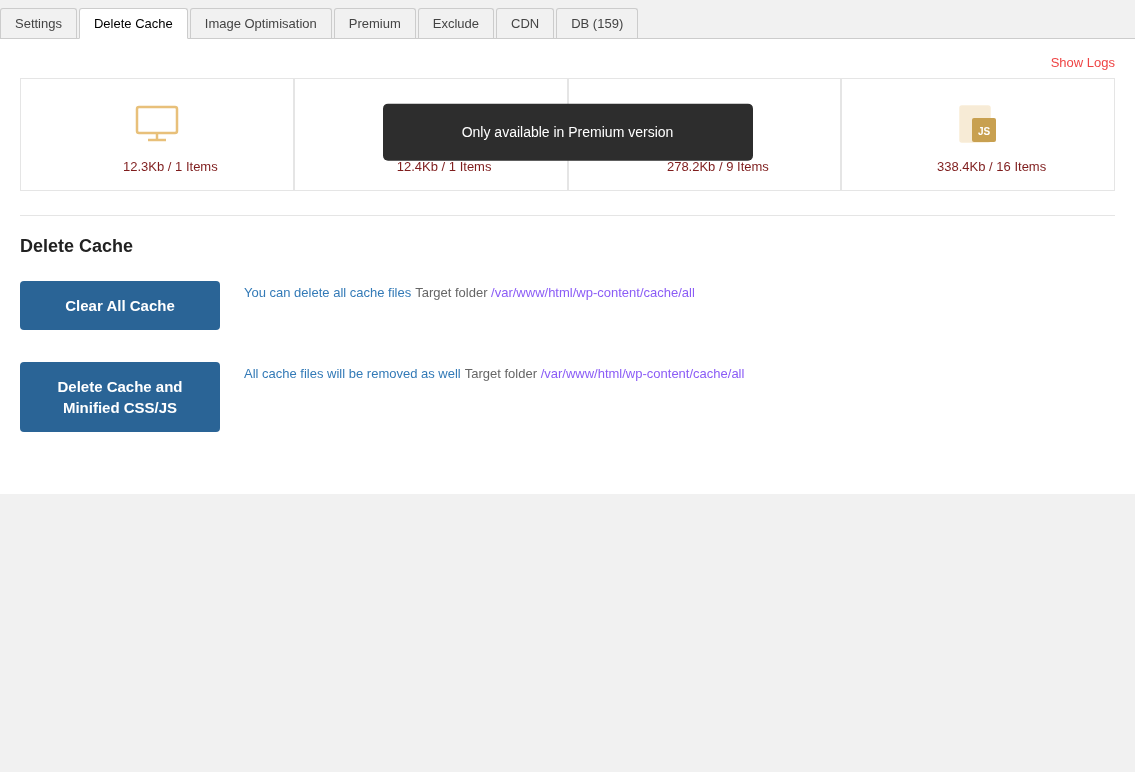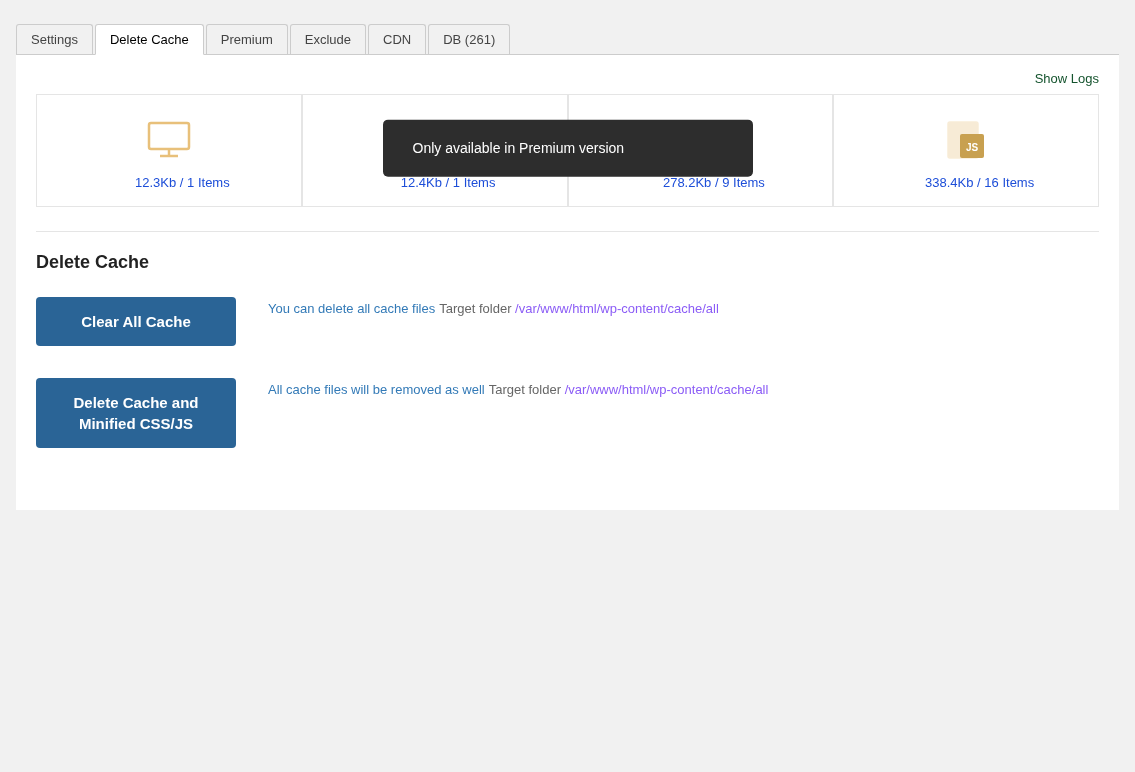--- a/index.html
+++ b/index.html
@@ -6,21 +6,21 @@
     body {
       font-family: -apple-system, BlinkMacSystemFont, "Segoe UI", Arial, sans-serif;
       background: #f1f1f1;
       color: #444;
       font-size: 13px;
     }
     .container {
       width: 1135px;
       min-height: 772px;
       background: #f1f1f1;
-      padding: 16px;
+      padding: 0;
     }
     
     .tabs {
       display: flex;
       background: #f1f1f1;
       border-bottom: 1px solid #ccc;
       padding: 8px 0 0 0;
     }
     .tab {
       padding: 7px 14px;
@@ -40,21 +40,21 @@
       font-weight: 500;
       color: #000;
     }
     
     .main {
       background: #fff;
       padding: 16px 20px 30px 20px;
     }
     .show-logs {
       text-align: right;
-      color: #14532d;
+      color: #ef4444;
       font-size: 13px;
       margin-bottom: 8px;
     }
     .cache-statistics-title {
       color: #888;
       font-size: 13px;
       margin-bottom: 16px;
     }
     
     .stats-grid {
@@ -76,21 +76,21 @@
     .stat-icon {
       font-size: 40px;
       margin-bottom: 10px;
       color: #e8c07a;
       display: flex;
       align-items: center;
       justify-content: flex-end;
       height: 50px;
     }
     .stat-value {
-      color: #1d4ed8;
+      color: #7f1d1d;
       font-size: 13px;
       margin-left: 27px;
     }
     
     .icon-monitor {
       width: 44px;
       height: 38px;
     }
     .icon-tablet {
       width: 32px;
@@ -99,20 +99,21 @@
     
     .tooltip-overlay {
       position: absolute;
       top: 50%;
       left: 50%;
       transform: translate(-50%, -55%);
       background: #2d2d2d;
       color: #fff;
       padding: 18px 30px;
       border-radius: 5px;
+      text-align: center;
       font-size: 14px;
       line-height: 1.5;
       z-index: 10;
       width: 370px;
       pointer-events: none;
     }
     
     .divider {
       border: none;
       border-top: 1px solid #e5e5e5;
@@ -123,21 +124,21 @@
       font-size: 18px;
       font-weight: 700;
       color: #222;
       margin-bottom: 24px;
     }
     
     .cache-action-row {
       display: flex;
       align-items: flex-start;
       margin-bottom: 32px;
-      gap: 32px;
+      gap: 24px;
     }
     .cache-btn {
       background: #2a6496;
       color: #fff;
       border: none;
       padding: 14px 20px;
       font-size: 15px;
       font-weight: 600;
       cursor: pointer;
       border-radius: 4px;
@@ -163,24 +164,25 @@
     }
   </style>
 </head>
 <body>
 
 <div class="container">
 
   <div class="tabs">
     <div class="tab">Settings</div>
     <div class="tab active">Delete Cache</div>
+    <div class="tab">Image Optimisation</div>
     <div class="tab">Premium</div>
     <div class="tab">Exclude</div>
     <div class="tab">CDN</div>
-    <div class="tab">DB (261)</div>
+    <div class="tab">DB (159)</div>
   </div>
 
   <div class="main">
 
     <div class="show-logs">Show Logs</div>
 
 
     <div class="stats-grid">
 
       <div class="stat-card">

